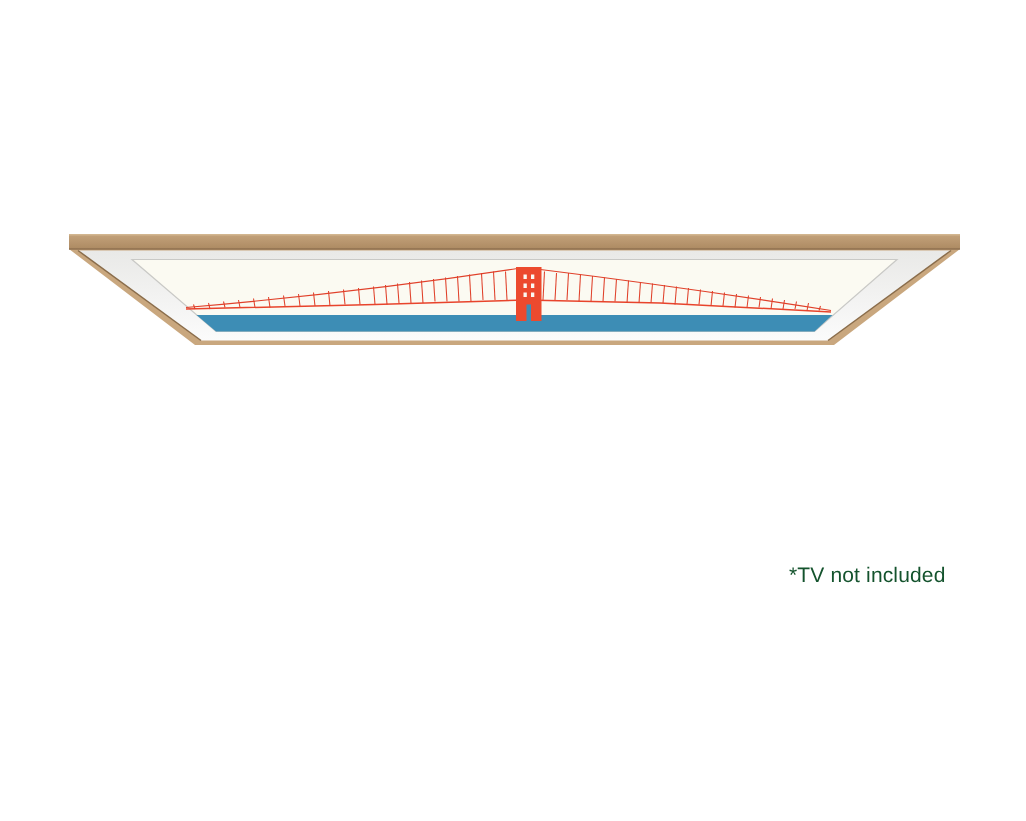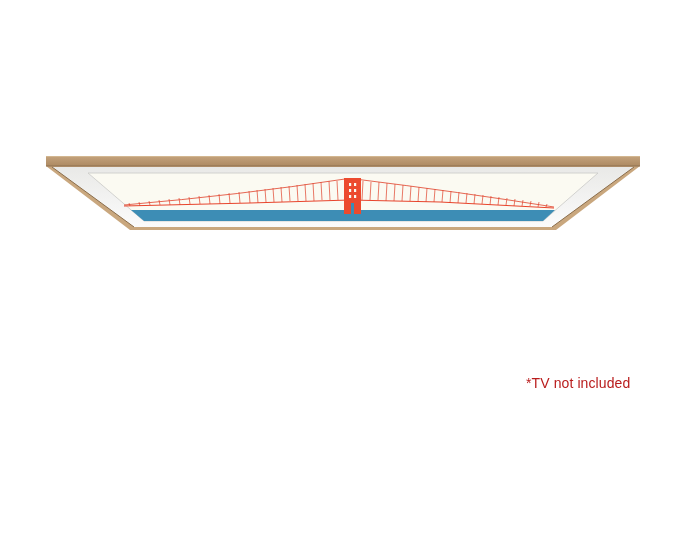--- a/index.html
+++ b/index.html
@@ -1,18 +1,18 @@
 <!DOCTYPE html>
 <html><head>
   <meta charset="utf-8">
   <style>
     html, body { margin: 0; padding: 0; background: #ffffff; }
     body { width: 684px; height: 547px; position: relative; overflow: hidden; font-family: "Liberation Sans", sans-serif; }
     .product { position: absolute; left: 0; top: 0; width: 684px; height: 547px; }
-    .note { position: absolute; left: 526px; top: 375px; font-size: 14px; color: #b91c1c; white-space: nowrap; letter-spacing: 0.1px; }
+    .note { position: absolute; left: 526px; top: 375px; font-size: 14px; color: #14532d; white-space: nowrap; letter-spacing: 0.1px; }
   </style>
 </head>
 <body>
 
 <div class="product">
   <svg width="684" height="547" viewBox="0 0 684 547" xmlns="http://www.w3.org/2000/svg">
     <defs>
       <linearGradient id="topbar" x1="0" y1="0" x2="0" y2="1">
         <stop offset="0" stop-color="#c4a37c"></stop>
         <stop offset="1" stop-color="#ad8a62"></stop>

